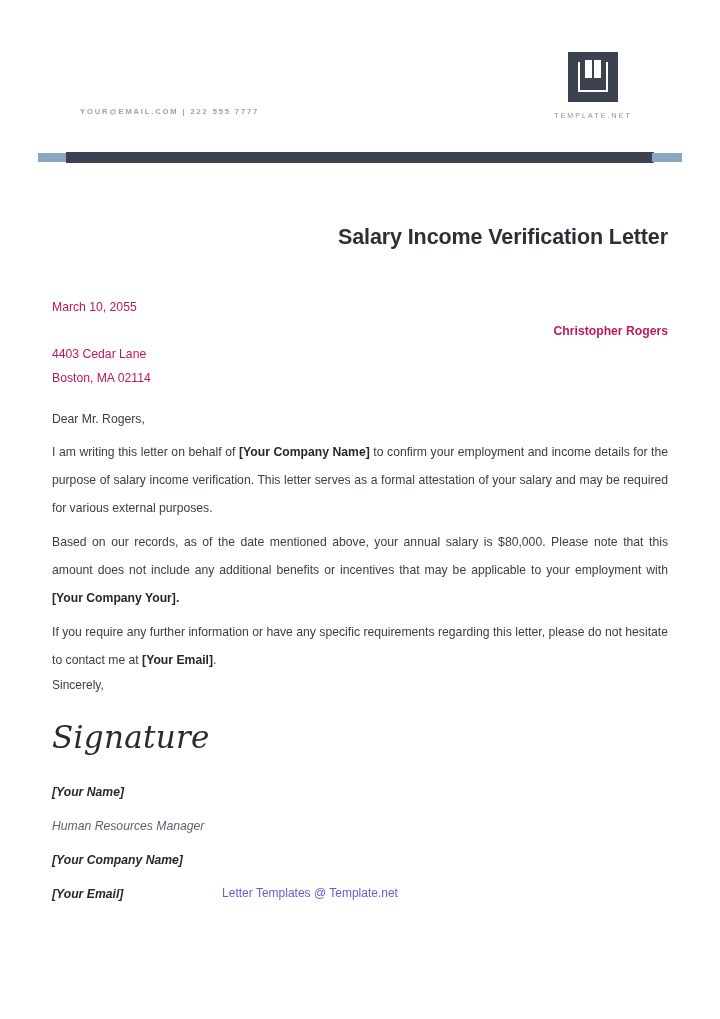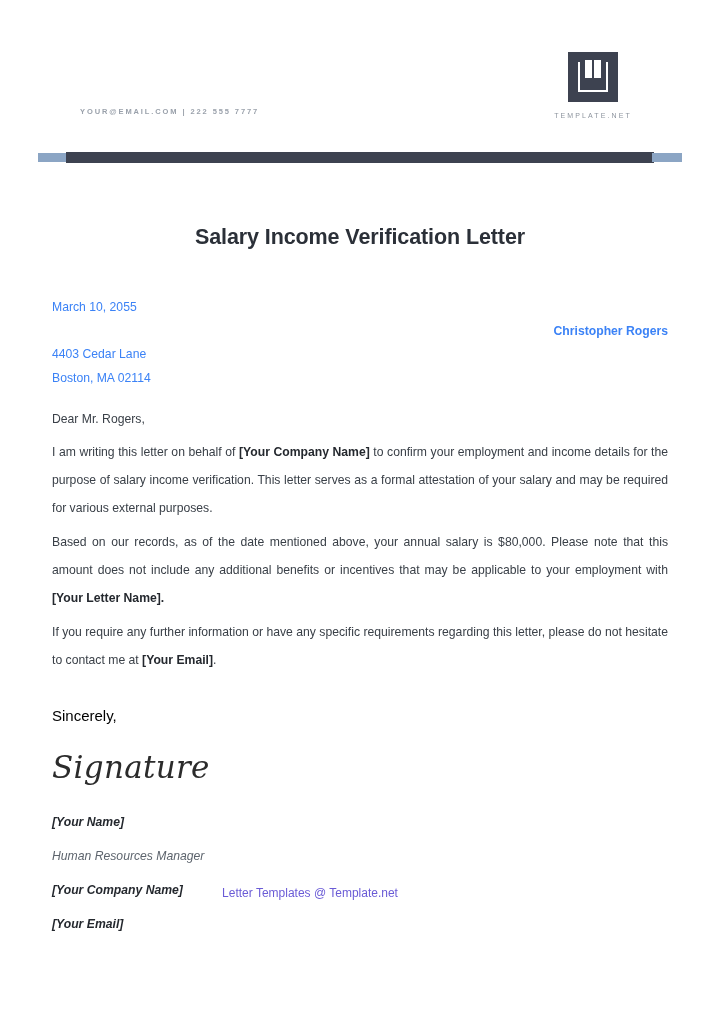--- a/index.html
+++ b/index.html
@@ -119,56 +119,55 @@
 
   
   .content {
     position: absolute;
     left: 52px;
     top: 225px;
     width: 616px;
   }
 
   .doc-title {
-    text-align: center;
+    text-align: right;
     font-size: 21.5px;
     font-weight: bold;
     color: #2b3038;
     letter-spacing: -0.1px;
     margin: 0 0 46px 0;
   }
 
   .meta-line {
     font-size: 12.2px;
     line-height: 23.5px;
-    color: #3b82f6;
+    color: #be185d;
   }
   .meta-line.bold { font-weight: bold; text-align: right; }
 
   .salutation {
     font-size: 12.2px;
     line-height: 23.5px;
     margin-top: 18px;
     color: #3a4048;
   }
 
   .para {
     font-size: 12.2px;
     line-height: 28px;
     text-align: justify;
     color: #3a4048;
     margin: 6px 0 0 0;
   }
   .para b { font-weight: bold; color: #24282e; }
 
   .closing {
-    font-size: 15px;
+    font-size: 12px;
     line-height: 23.5px;
-    margin-top: 30px;
-    color: #000000;
+    color: #404040;
   }
 
   .signature {
     margin-top: 22px;
     font-family: "DejaVu Serif", serif;
     font-style: italic;
     font-size: 31px;
     color: #2b2b2b;
     letter-spacing: 0.3px;
   }
@@ -228,21 +227,21 @@
     <h1 class="doc-title">Salary Income Verification Letter</h1>
 
     <div class="meta-line">March 10, 2055</div>
     <div class="meta-line bold">Christopher Rogers</div>
     <div class="meta-line">4403 Cedar Lane</div>
     <div class="meta-line">Boston, MA 02114</div>
     <div class="salutation">Dear Mr. Rogers,</div>
 
     <p class="para"><span>I am writing this letter on behalf of </span><b>[Your Company Name]</b><span> to confirm your employment and income details for the purpose of salary income verification. This letter serves as a formal attestation of your salary and may be required for various external purposes.</span></p>
 
-    <p class="para"><span>Based on our records, as of the date mentioned above, your annual salary is $80,000. Please note that this amount does not include any additional benefits or incentives that may be applicable to your employment with </span><b>[Your Letter Name].</b></p>
+    <p class="para"><span>Based on our records, as of the date mentioned above, your annual salary is $80,000. Please note that this amount does not include any additional benefits or incentives that may be applicable to your employment with </span><b>[Your Company Your].</b></p>
 
     <p class="para"><span>If you require any further information or have any specific requirements regarding this letter, please do not hesitate to contact me at </span><b>[Your Email]</b><span>.</span></p>
 
     <div class="closing">Sincerely,</div>
 
     <div class="signature">Signature</div>
 
     <div class="sign-off">
       <div class="sign-line">[Your Name]</div>
       <div class="sign-line role">Human Resources Manager</div>

